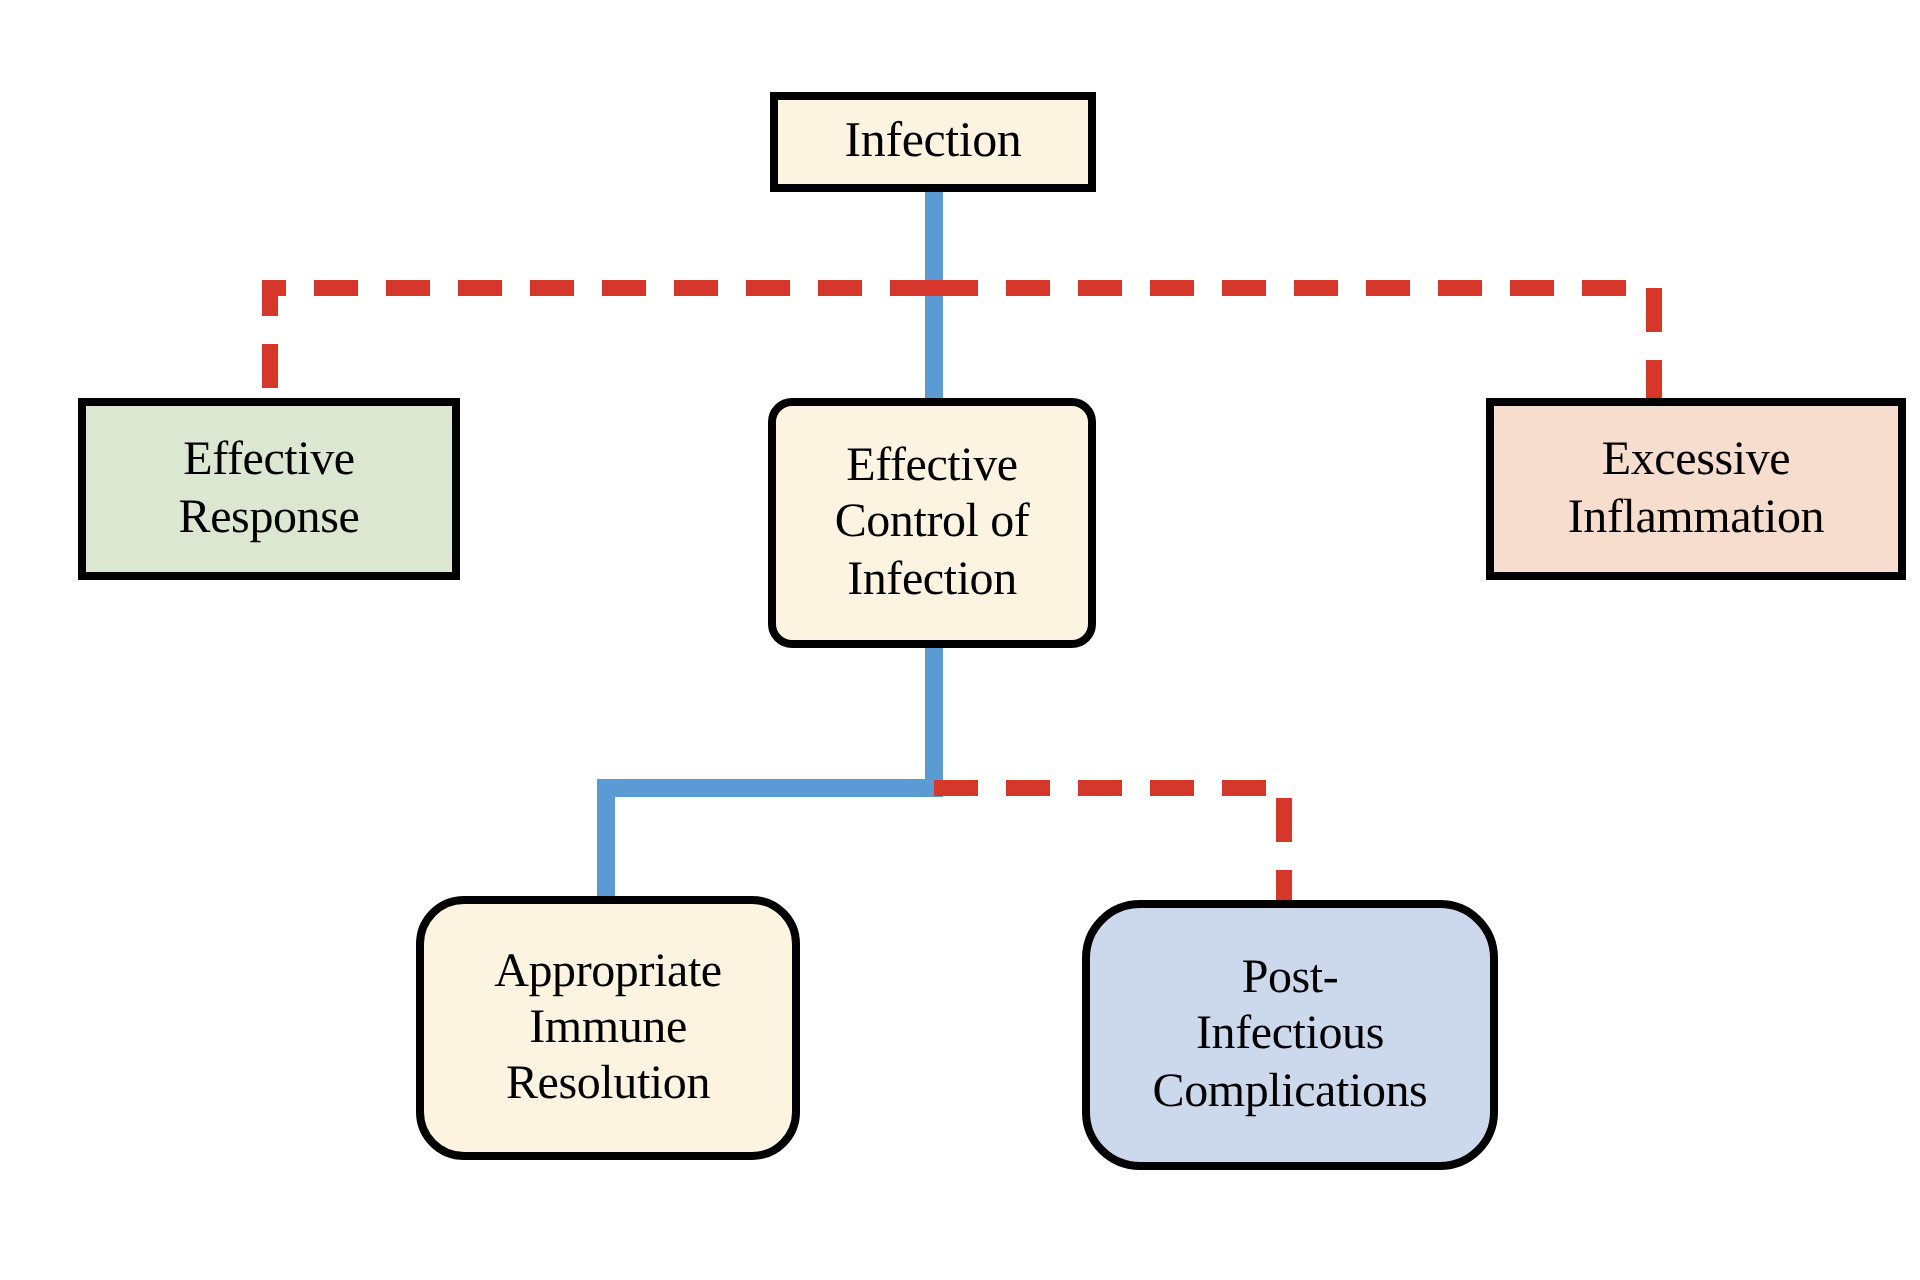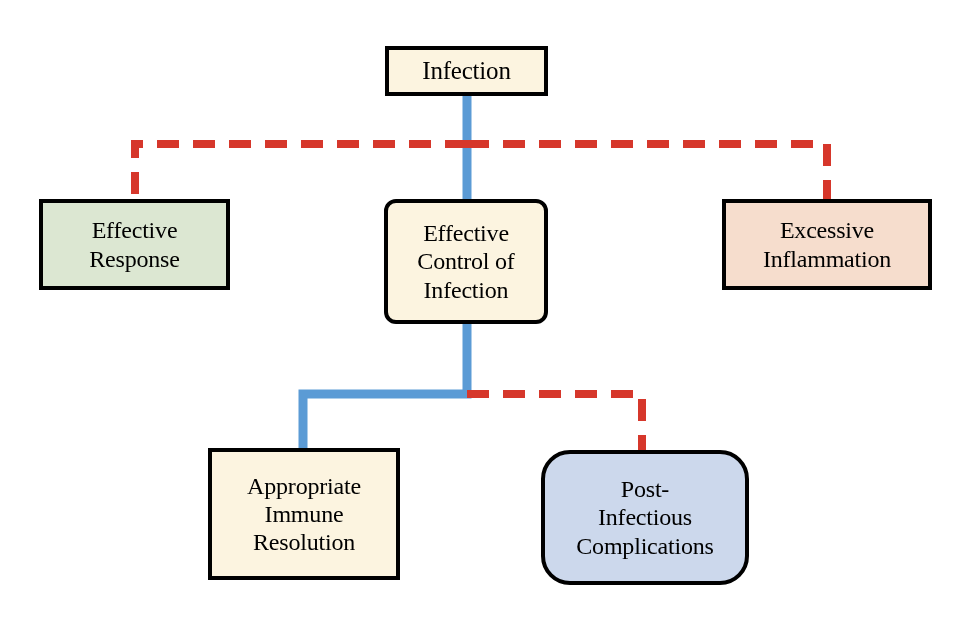--- a/index.html
+++ b/index.html
@@ -73,26 +73,26 @@
     <span class="node-label">Effective
 Response</span>
   </div>
 
   <div class="node" id="node-effective" style="background-color: rgb(252, 244, 224); border-radius: 12px;">
     <span class="node-label">Effective
 Control of
 Infection</span>
   </div>
 
-  <div class="node" id="node-excessive" style="background-color: rgb(246, 221, 205);">
+  <div class="node" id="node-excessive" style="background-color: rgb(246, 221, 205); margin-left: 21px;">
     <span class="node-label">Excessive
 Inflammation</span>
   </div>
 
-  <div class="node" id="node-appropriate" style="background-color: rgb(252, 244, 224);">
+  <div class="node" id="node-appropriate" style="background-color: rgb(252, 244, 224); border-radius: 24px;">
     <span class="node-label">Appropriate
 Immune
 Resolution</span>
   </div>
 
   <div class="node" id="node-postinfectious" style="background-color: rgb(204, 216, 236);">
     <span class="node-label">Post-
 Infectious
 Complications</span>
   </div>

